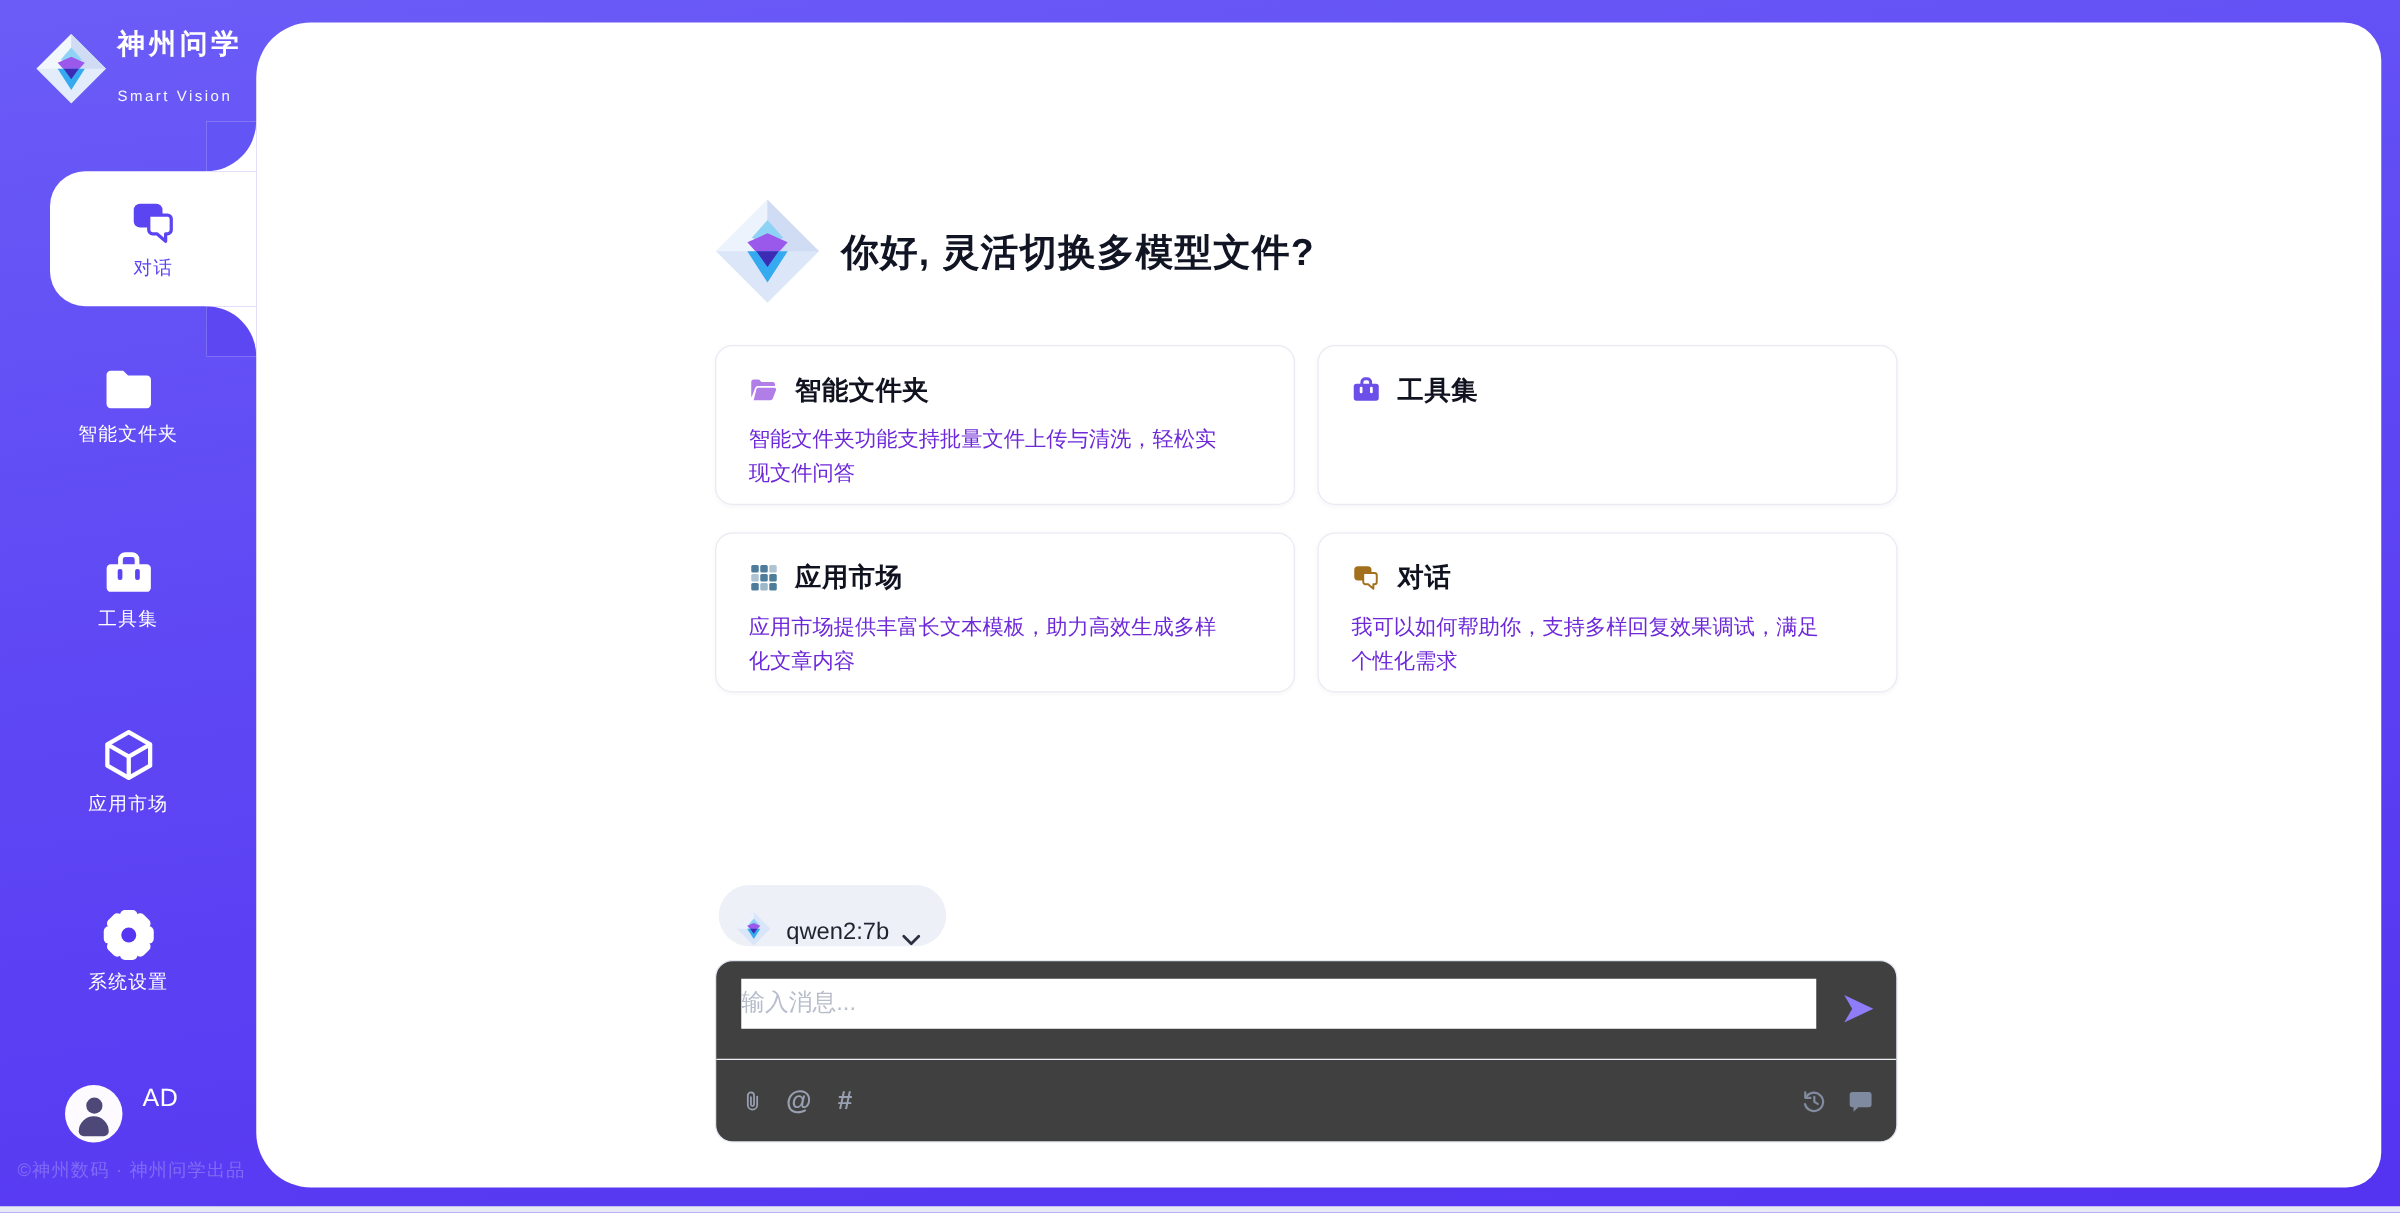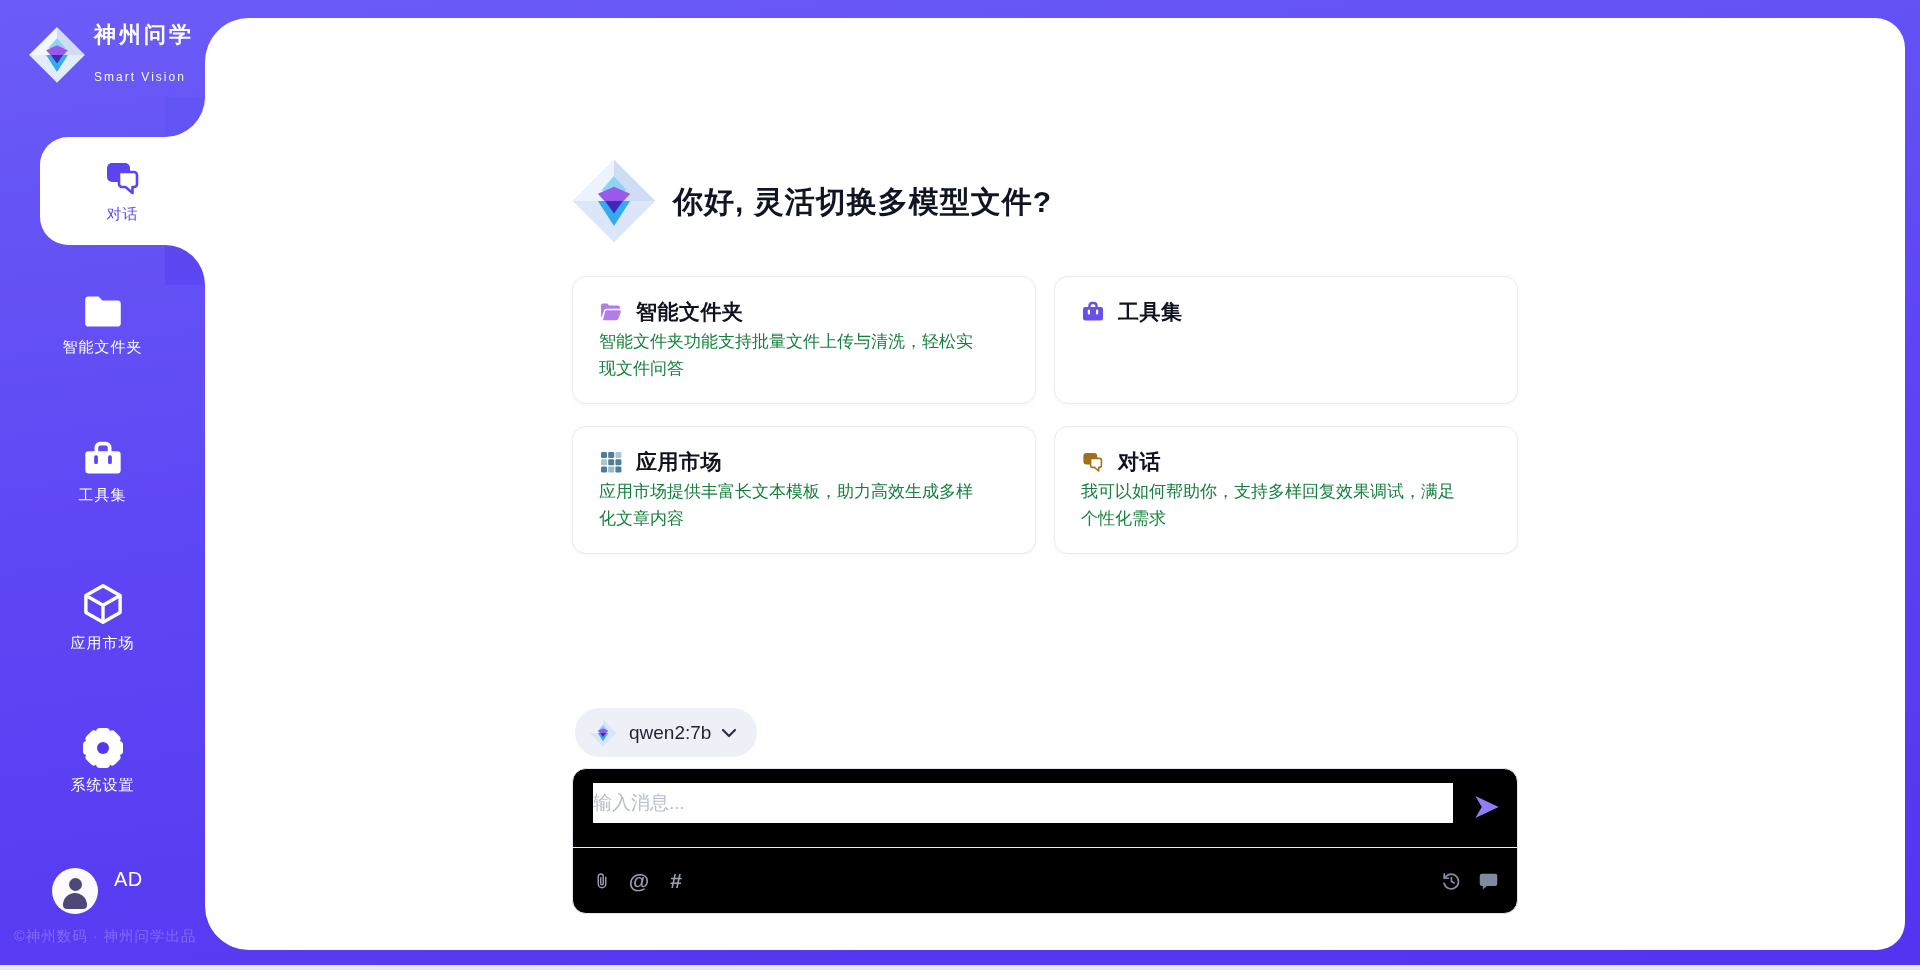--- a/index.html
+++ b/index.html
@@ -67,32 +67,32 @@
   .greeting { position:absolute; left:468px; top:164px; font-size:30px; font-weight:bold; color:#101423; letter-spacing:1px; }
 
   .cards { position:absolute; left:367px; top:258px; width:946px; display:grid; grid-template-columns:1fr 1fr; gap:22px 18px; }
   .card {
     height:128px; background:#fff; border:1px solid #e9ebf3; border-radius:14px;
     padding:21px 26px; box-shadow:0 1px 4px rgba(25,35,70,.04); cursor:pointer;
   }
   .card-head { display:flex; align-items:center; }
   .card-head svg { width:24px; height:24px; }
   .card-title { font-size:21px; font-weight:bold; color:#10131f; margin-left:13px; letter-spacing:.5px; }
-  .card-desc { margin-top:2px; font-size:17px; line-height:27px; color:#15803d; padding-right:28px; }
+  .card-desc { margin-top:12px; font-size:17px; line-height:27px; color:#6d28d9; padding-right:28px; }
 
   .model-pill {
     position:absolute; left:370px; top:690px; height:49px; padding:0 20px 0 14px;
-    background:#eef0f7; border-radius:26px; display:inline-flex; align-items:center; cursor:pointer;
+    background:#eef0f7; border-radius:26px; display:inline-flex; align-items:flex-end; cursor:pointer;
   }
   .model-pill svg.mini-logo { width:28px; height:28px; }
   .model-name { font-size:19px; color:#1e2330; margin:0 10px 0 12px; }
 
   .composer {
     position:absolute; left:367px; top:750px; width:946px; height:146px;
-    background:#000000; border:1.5px solid #e2e6ef; border-radius:14px;
+    background:#404040; border:1.5px solid #e2e6ef; border-radius:14px;
   }
   .composer-input {
     position:absolute; left:20px; top:14px; width:860px; height:40px;
     border:none; outline:none; font-size:19px; color:#30374a; font-family:"Liberation Sans",sans-serif;
   }
   .composer-input::placeholder { color:#b7bdca; }
   .send-btn { position:absolute; right:16px; top:24px; width:28px; height:28px; cursor:pointer; border:none; background:transparent; padding:0; }
   .composer-divider { position:absolute; left:0; right:0; top:78px; height:1px; background:#eceef4; }
   .composer-toolbar { position:absolute; left:18px; right:18px; top:92px; height:40px; display:flex; align-items:center; }
   .tool-icon { width:22px; height:22px; margin-right:15px; display:flex; align-items:center; justify-content:center; cursor:pointer; color:#98a0b1; }

